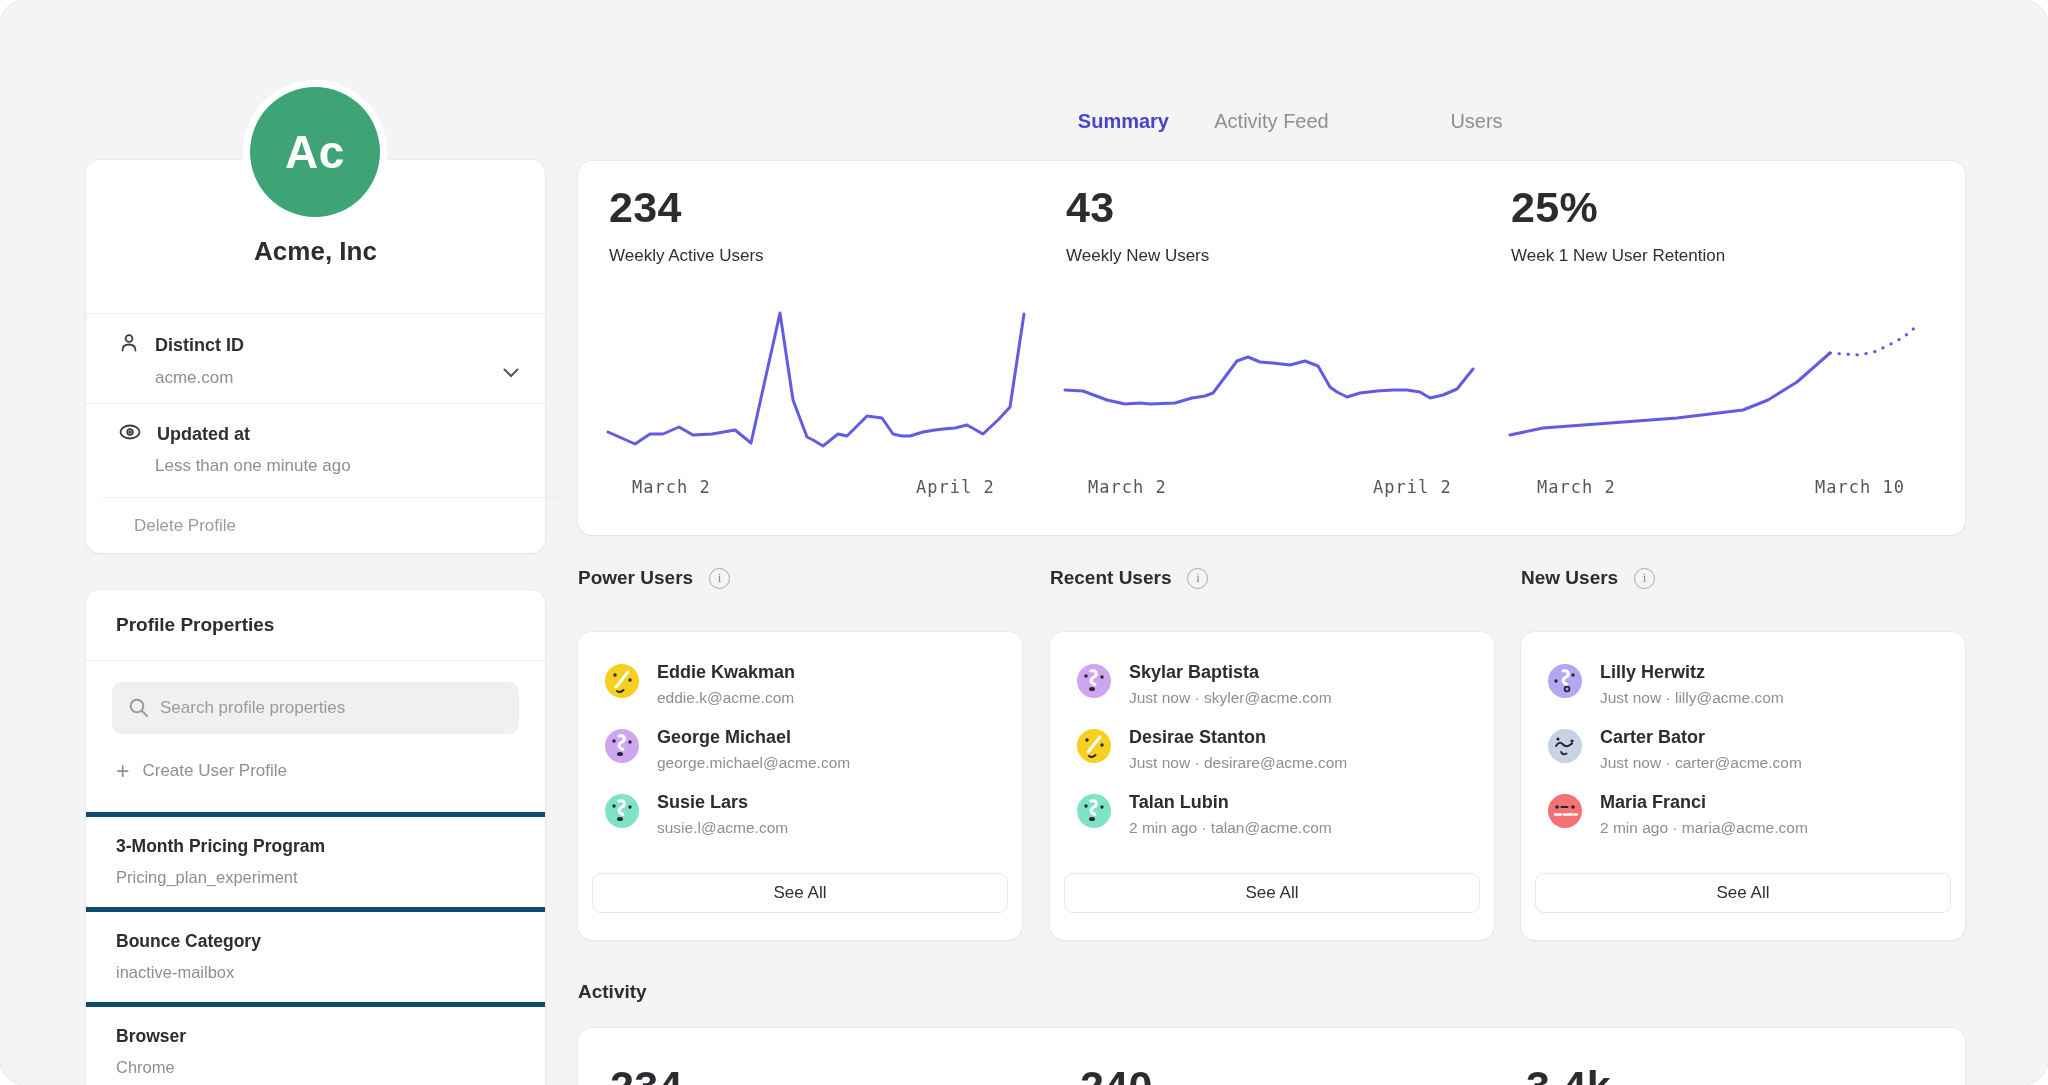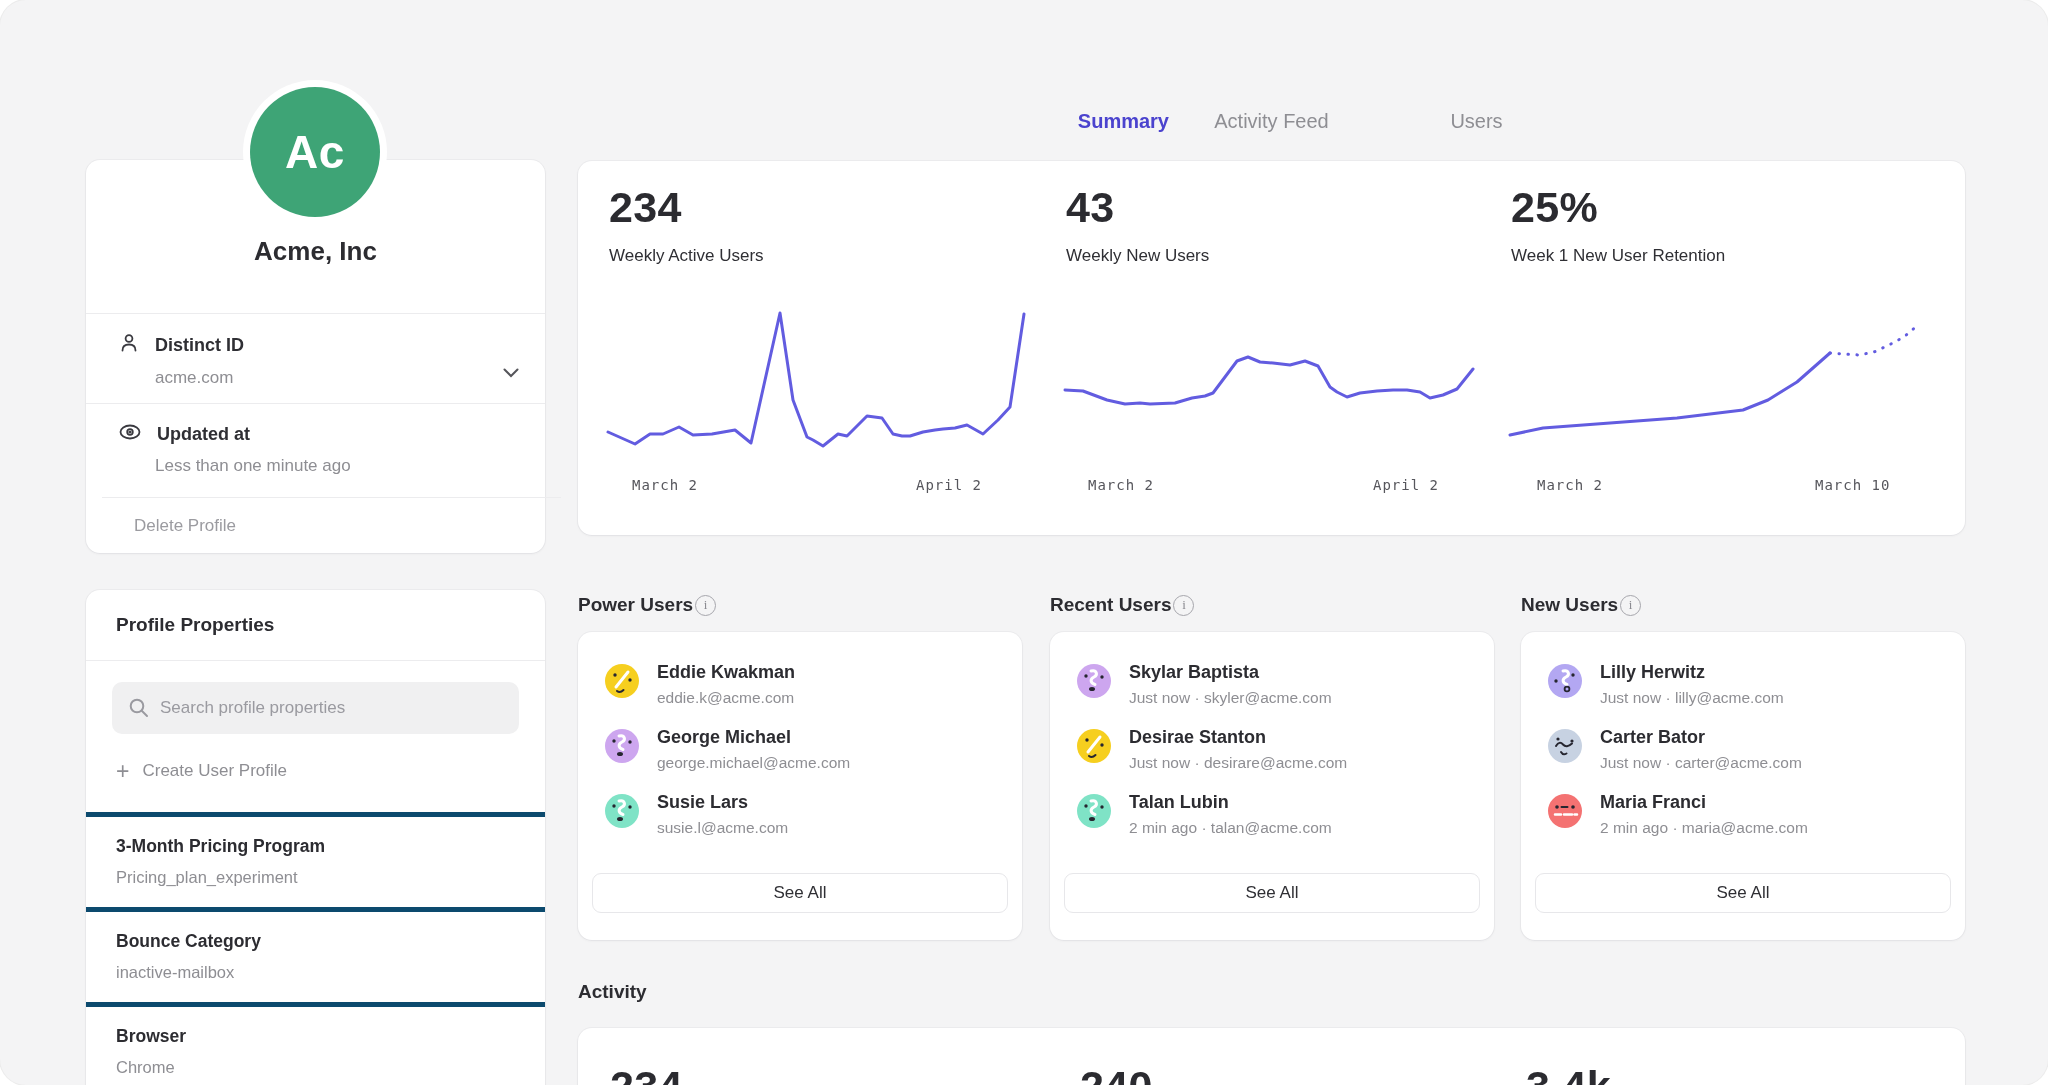--- a/index.html
+++ b/index.html
@@ -39,24 +39,24 @@
   #tabs{position:absolute;left:964px;top:110px;display:flex;}
   .tab{width:205px;text-align:center;font-size:20px;font-weight:500;color:#8e8e93;cursor:pointer;position:relative;padding-bottom:18px;}
   .tab.active{font-weight:700;}
 
   
   #summary-card{left:578px;top:161px;width:1387px;height:374px;}
   .metric-col{position:absolute;top:0;width:420px;height:374px;}
   .metric-value{position:absolute;left:3px;top:22px;font-size:43px;font-weight:700;color:#2b2b30;letter-spacing:.3px;}
   .metric-label{position:absolute;left:3px;top:85px;font-size:17px;color:#2f2f34;}
   .metric-chart{position:absolute;left:0;top:134px;width:420px;height:175px;}
-  .xlabel{position:absolute;top:316px;font-size:14px;font-family:"DejaVu Sans Mono",monospace;color:#56565c;letter-spacing:1px;}
-
-  
-  .section-head{position:absolute;top:594px;display:flex;align-items:center;gap:2px;text-align:right;}
+  .xlabel{position:absolute;top:316px;font-size:17px;font-family:"DejaVu Sans Mono",monospace;color:#56565c;letter-spacing:1px;}
+
+  
+  .section-head{position:absolute;top:567px;display:flex;align-items:center;gap:16px;text-align:right;}
   .section-title{font-size:19px;font-weight:700;color:#2c2c31;}
   .info-icon{width:21px;height:21px;border:1.5px solid #a6a6ac;border-radius:50%;display:flex;align-items:center;justify-content:center;
     font-family:"Liberation Serif",serif;font-size:13px;color:#8a8a90;cursor:pointer;}
   .users-card{top:632px;width:444px;height:308px;}
   .user-row{position:absolute;left:27px;right:20px;height:52px;display:flex;gap:18px;cursor:pointer;}
   .user-avatar{width:34px;height:34px;border-radius:50%;flex:none;margin-top:2px;}
   .user-avatar svg{width:34px;height:34px;display:block;}
   .user-name{font-size:18px;font-weight:600;color:#2c2c31;}
   .user-detail{font-size:15.5px;color:#8e8e93;margin-top:6px;}
   .see-all{position:absolute;left:14px;right:14px;top:241px;height:40px;border:1px solid #e7e7ea;border-radius:9px;background:#fff;

